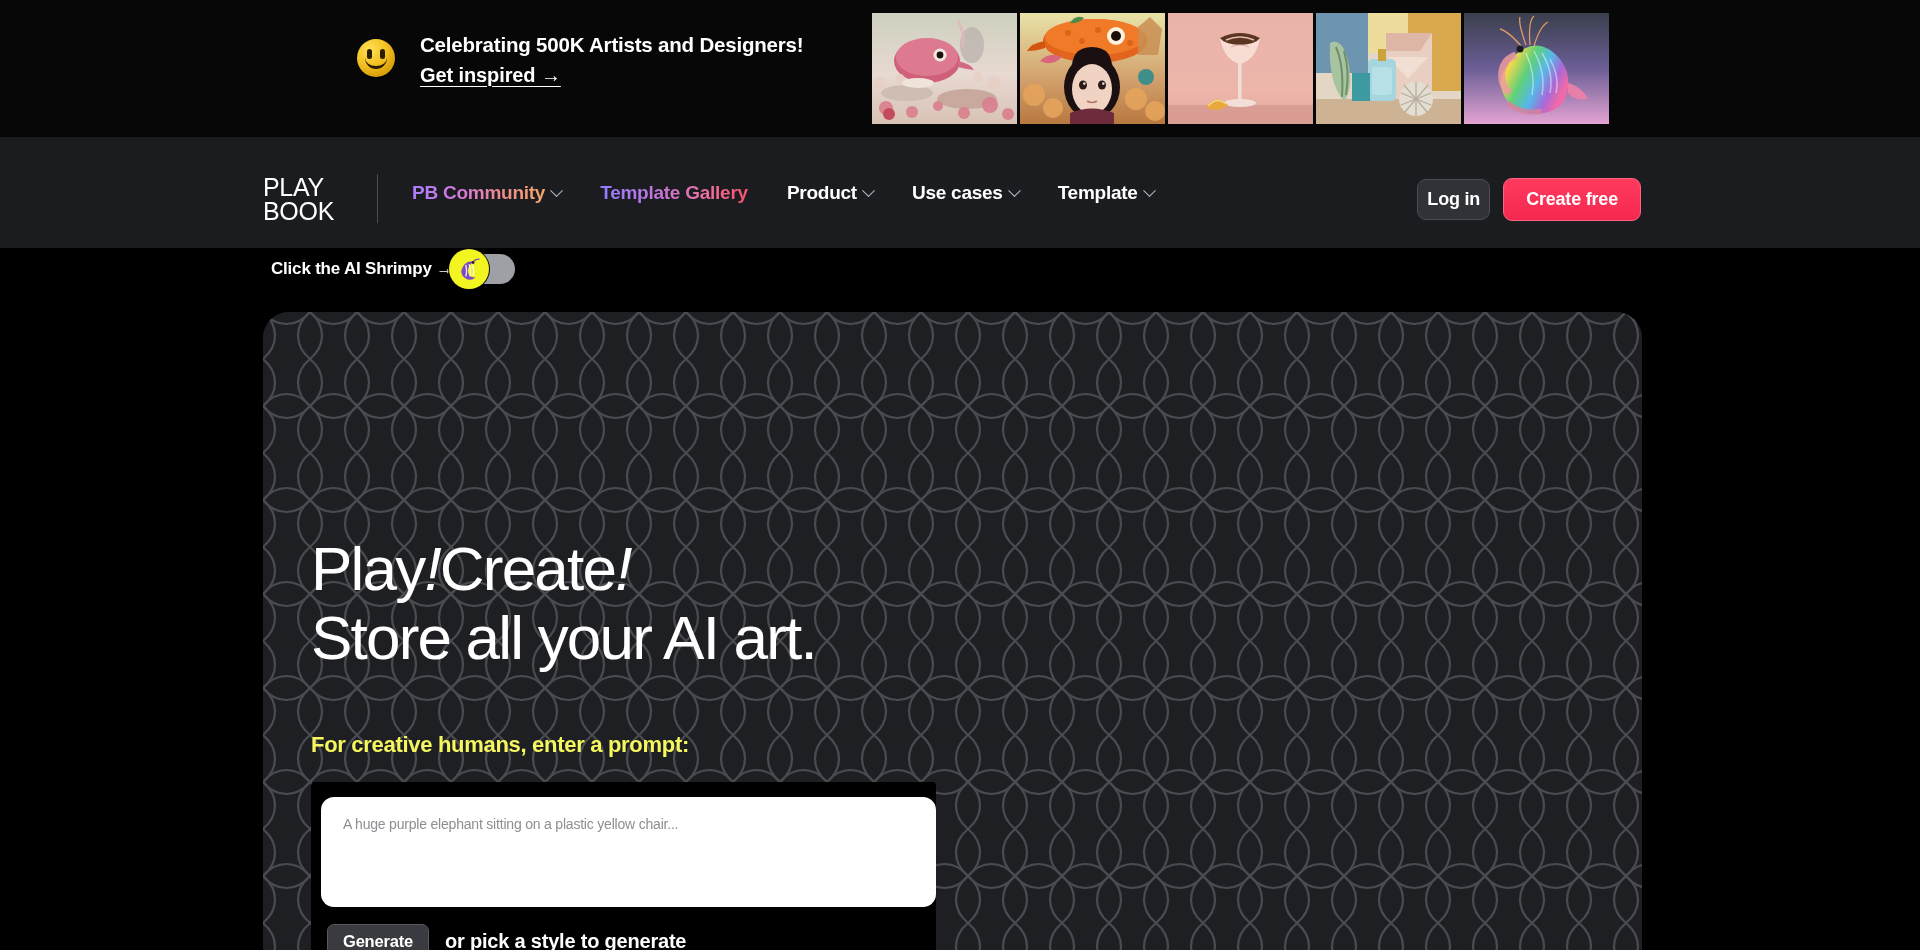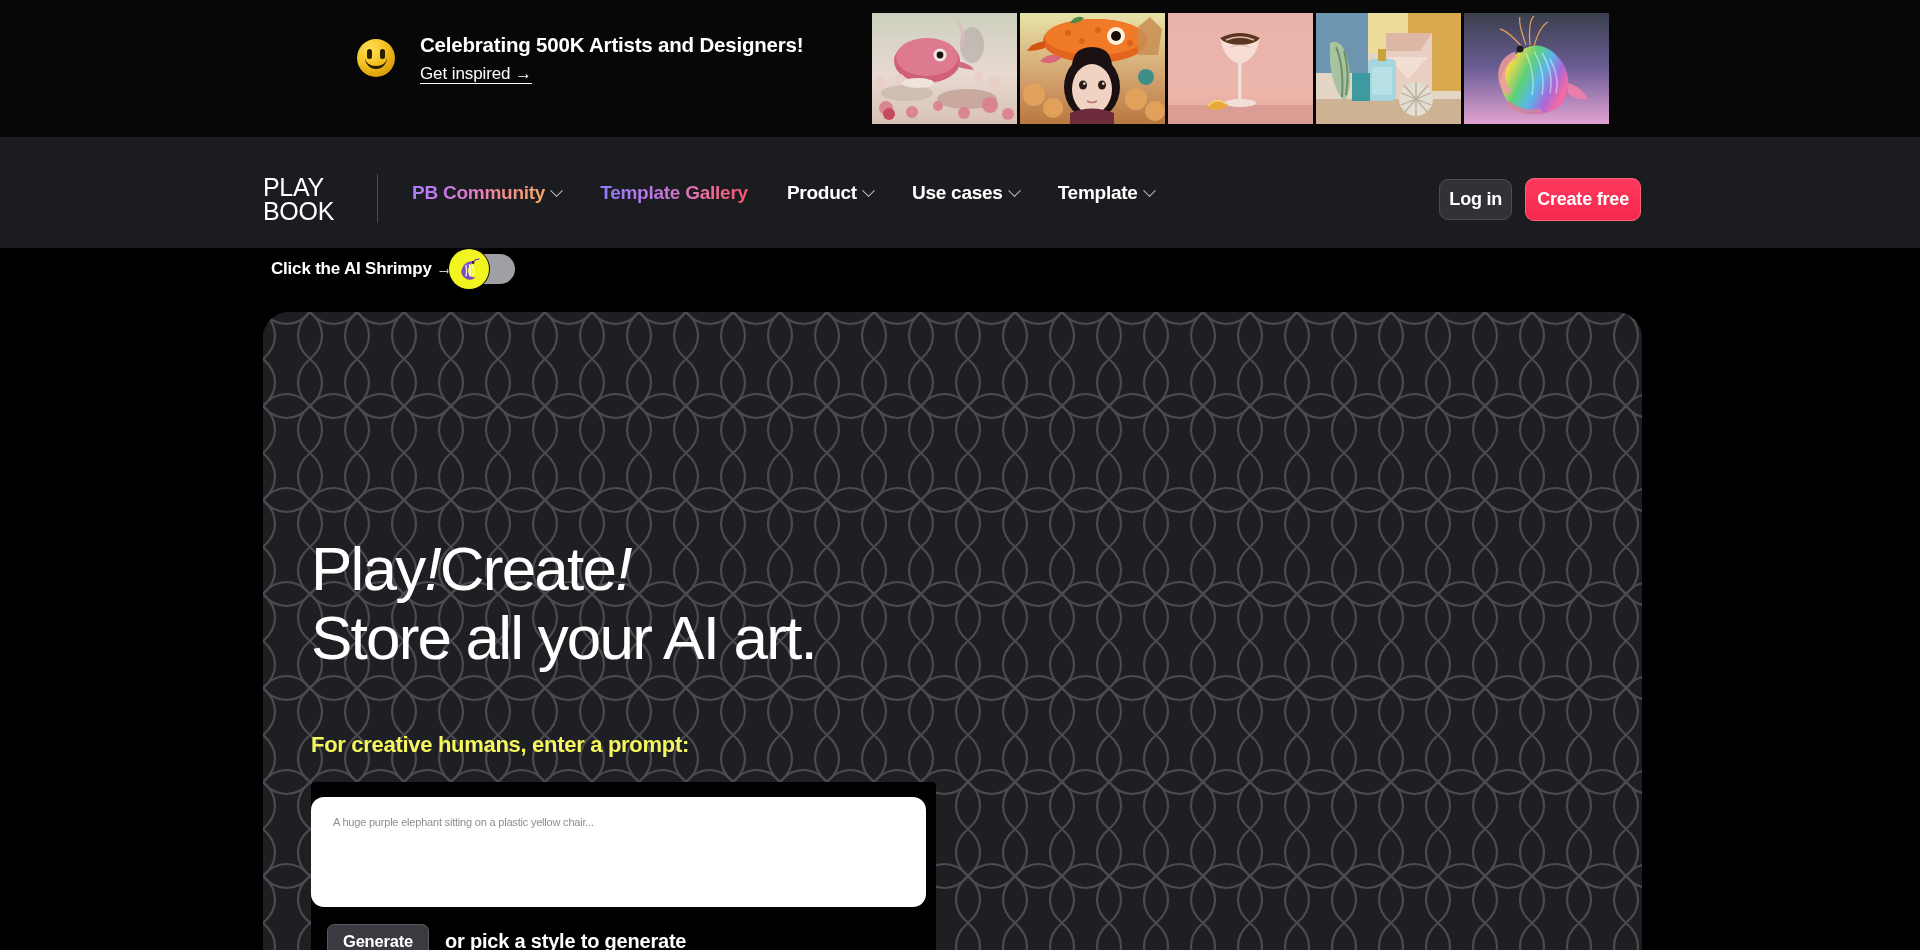--- a/index.html
+++ b/index.html
@@ -67,22 +67,22 @@
   .promo-headline {
     color: #ffffff;
     font-size: 20.5px;
     font-weight: 700;
     letter-spacing: -0.2px;
     line-height: 1.2;
   }
 
   .promo-cta {
     color: #ffffff;
-    font-size: 17px;
-    font-weight: 400;
+    font-size: 20px;
+    font-weight: 700;
     text-decoration: underline;
     text-underline-offset: 4px;
     text-decoration-thickness: 1.4px;
     cursor: pointer;
     width: fit-content;
     letter-spacing: -0.1px;
   }
 
   .promo-thumbs {
     position: absolute;
@@ -190,21 +190,21 @@
     border-radius: 9px;
     cursor: pointer;
     letter-spacing: -0.2px;
   }
   .btn-create {
     background: linear-gradient(180deg, #ff3a5e 0%, #f5284f 100%);
     border: 1px solid #ff647f;
     color: #ffffff;
     font-size: 18px;
     font-weight: 700;
-    padding: 10px 11px;
+    padding: 10px 22px;
     border-radius: 9px;
     cursor: pointer;
     letter-spacing: -0.2px;
   }
 
   
   .shrimpy-row {
     position: absolute;
     left: 271px;
     top: 254px;
@@ -285,29 +285,30 @@
     position: absolute;
     left: 48px;
     top: 470px;
     width: 625px;
     background: #000000;
     border-radius: 4px;
     padding: 15px 0 0 0;
   }
   .prompt-area {
     width: 615px;
+    margin-left: 10px;
     height: 110px;
     background: #ffffff;
     border-radius: 13px;
     border: none;
     outline: none;
     resize: none;
     padding: 19px 22px;
     font-family: "Liberation Sans", sans-serif;
-    font-size: 11px;
+    font-size: 14px;
     color: #6d28d9;
     letter-spacing: -0.2px;
   }
   .prompt-area::placeholder { color: #8e8e93; }
 
   .prompt-actions {
     display: flex;
     align-items: center;
     gap: 16px;
     padding: 13px 0 16px 16px;

